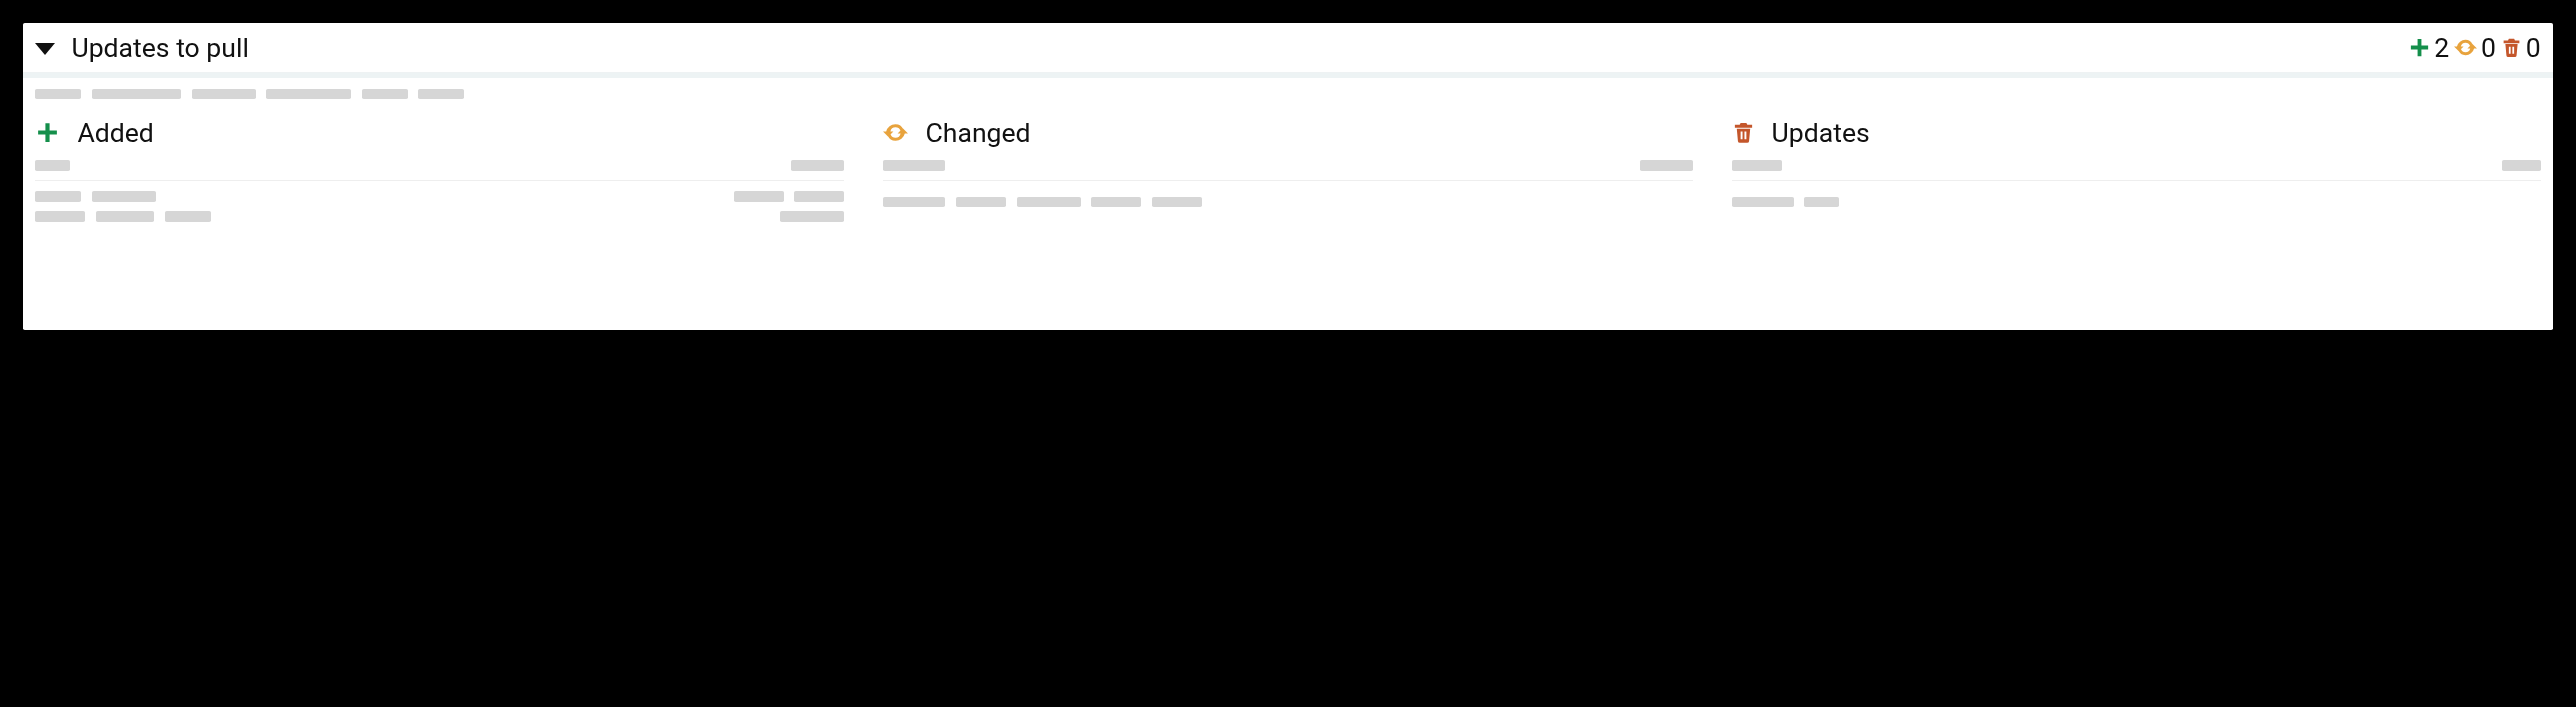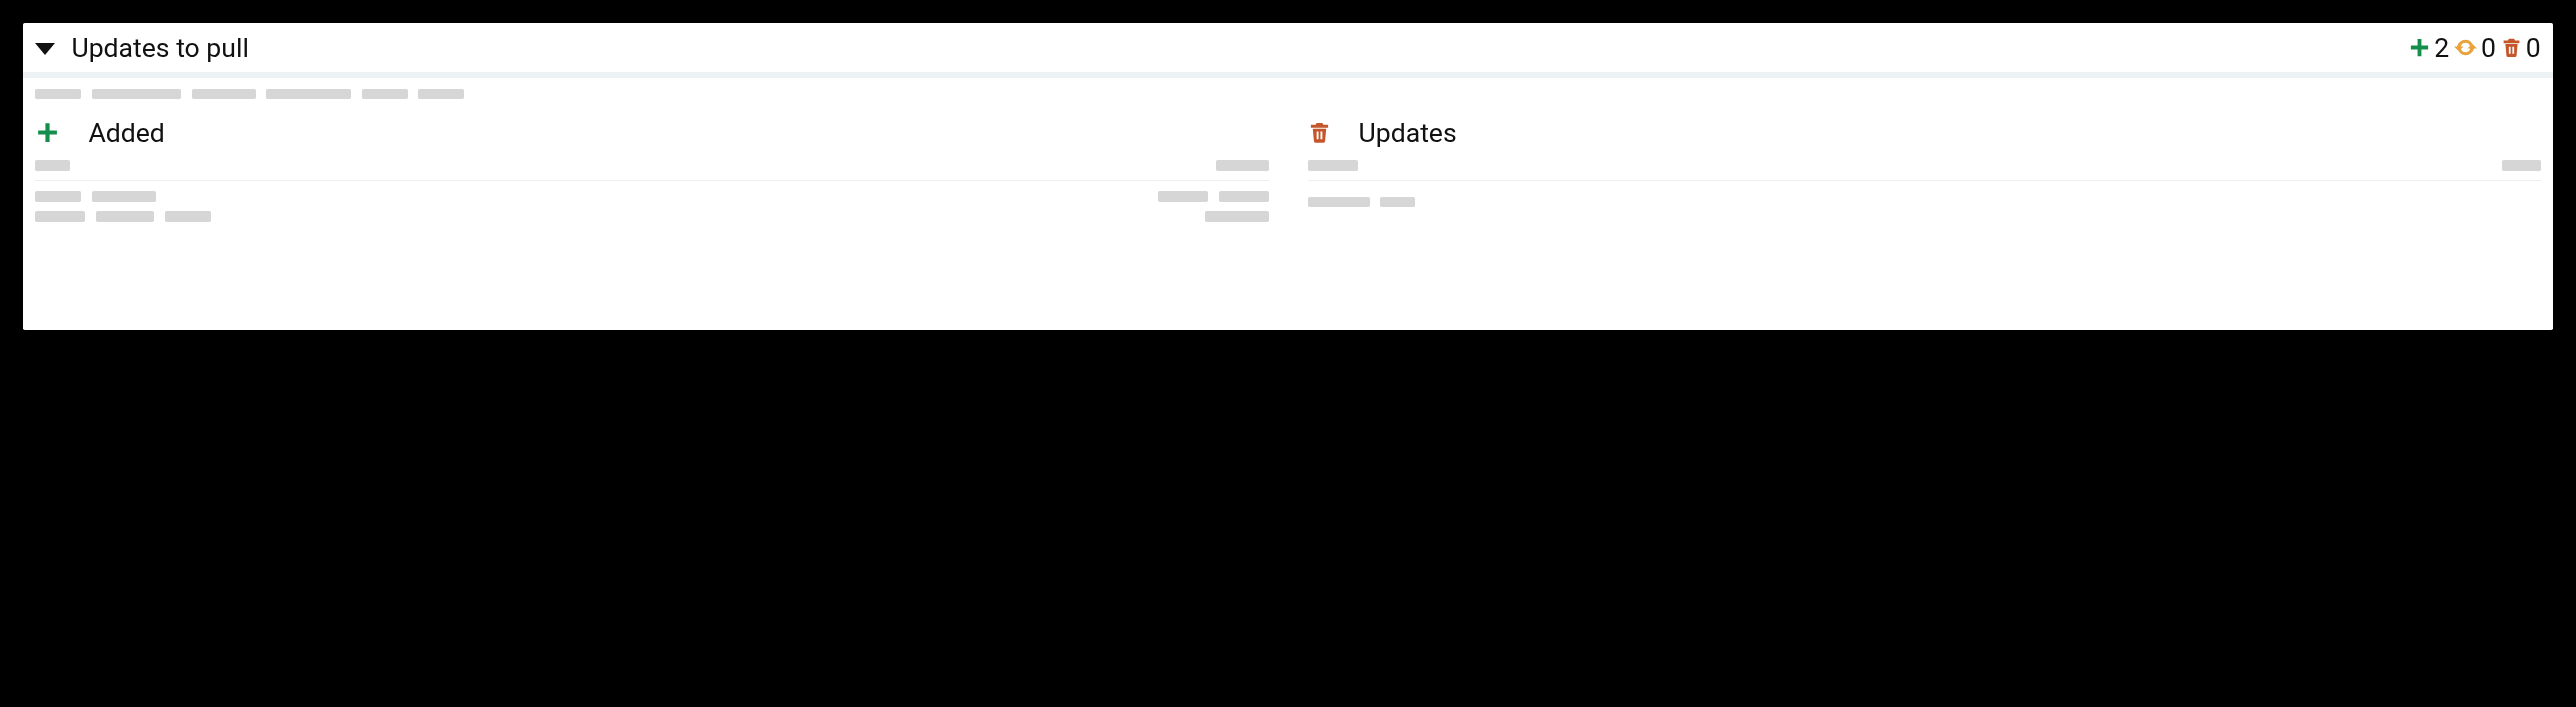--- a/index.html
+++ b/index.html
@@ -79,21 +79,21 @@
     display: flex;
     gap: 39px;
   }
   .col {
     flex: 1 1 0;
     min-width: 0;
   }
   .col-header {
     display: flex;
     align-items: center;
-    gap: 28px;
+    gap: 17px;
     font-size: 26.6px;
     margin-bottom: 12.4px;
   }
   .col-subhead {
     display: flex;
     justify-content: space-between;
     align-items: center;
     padding-bottom: 8.9px;
     border-bottom: 1.8px solid #eee;
     margin-bottom: 10.6px;
@@ -186,20 +186,41 @@
         <div class="col-row">
           <span class="skel" style="width:50px"></span>
           <span class="skel" style="width:58px"></span>
           <span class="skel" style="width:46px"></span>
           <span class="right">
             <span class="skel" style="width:64px"></span>
           </span>
         </div>
       </div>
 
+      <div class="col">
+        <div class="col-header">
+          <span class="icon orange">
+            <svg width="25" height="25" viewBox="0 0 24 24">
+                <path fill="currentColor" d="M12 4a8 8 0 0 1 7.45 5.07l-2.78 1.03A5 5 0 0 0 12 7a5 5 0 0 0-4.9 4H10L5 16 0 11h3.06A9 9 0 0 1 12 4zm7 4 5 5h-3.06A9 9 0 0 1 12 20a8 8 0 0 1-7.45-5.07l2.78-1.03A5 5 0 0 0 12 17a5 5 0 0 0 4.9-4H14z"></path>
+              </svg>
+          </span>
+          <span>Changed</span>
+        </div>
+        <div class="col-subhead">
+          <span class="skel" style="width:62px"></span>
+          <span class="skel" style="width:53px"></span>
+        </div>
+        <div class="col-row" style="margin-top:16px">
+          <span class="skel" style="width:62px"></span>
+          <span class="skel" style="width:50px"></span>
+          <span class="skel" style="width:64px"></span>
+          <span class="skel" style="width:50px"></span>
+          <span class="skel" style="width:50px"></span>
+        </div>
+      </div>
 
       <div class="col">
         <div class="col-header">
           <span class="icon red">
             <svg width="23" height="25" viewBox="0 0 24 24">
                 <path fill="currentColor" d="M9 2h6l1 2h5v3H3V4h5l1-2zM5 8h14l-1.2 13a2 2 0 0 1-2 1.8H8.2a2 2 0 0 1-2-1.8L5 8zm4 3v8h2v-8H9zm4 0v8h2v-8h-2z"></path>
               </svg>
           </span>
           <span>Updates</span>
         </div>

